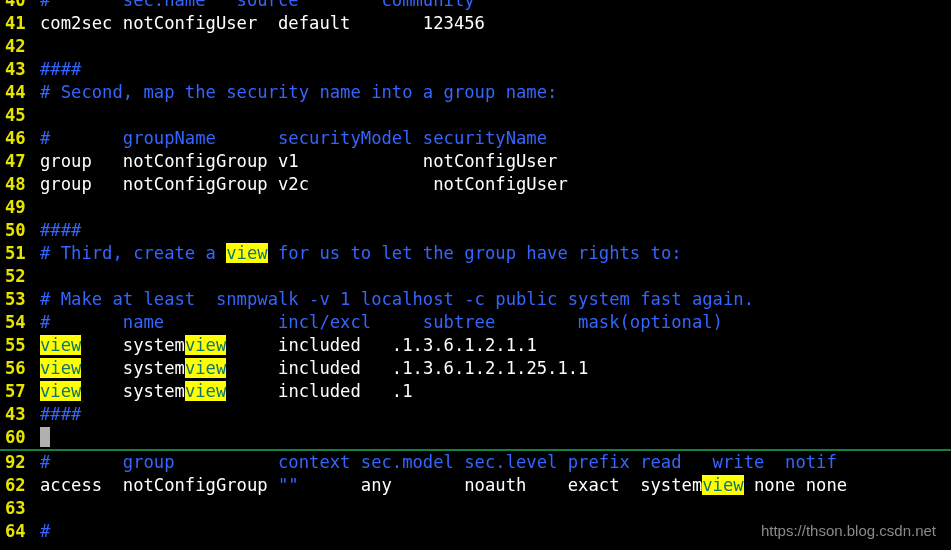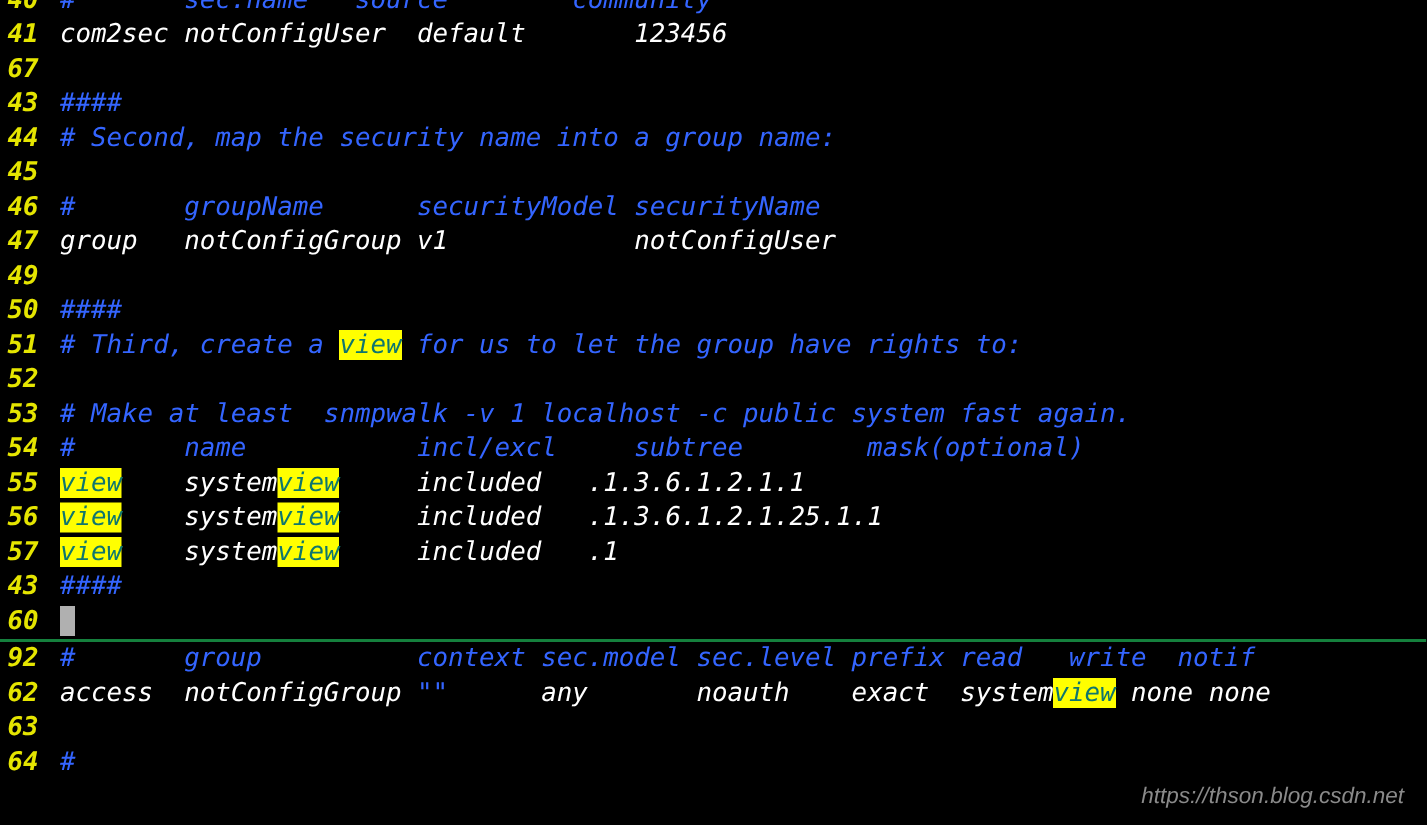--- a/index.html
+++ b/index.html
@@ -9,21 +9,20 @@
   }
   #screen {
     position: relative;
     width: 951px;
     height: 546px;
     background: #000000;
     overflow: hidden;
     font-family: "DejaVu Sans Mono", "Liberation Mono", monospace;
     font-size: 17.2px;
     line-height: 23px;
-    font-style: italic;
   }
   #code {
     position: absolute;
     left: 0;
     top: -11px;   
     width: 951px;
   }
   .row {
     position: relative;
     height: 23px;
@@ -64,26 +63,27 @@
     white-space: pre;
   }
 </style>
 </head>
 <body>
 
 <div id="screen">
   <div id="code">
       <div class="row"><span class="gutter">40</span><span class="src"><span class="cmt">#       sec.name   source        community</span></span></div>
       <div class="row"><span class="gutter">41</span><span class="src"><span class="plain">com2sec notConfigUser  default       123456</span></span></div>
-      <div class="row"><span class="gutter">67</span><span class="src"></span></div>
+      <div class="row"><span class="gutter">42</span><span class="src"></span></div>
       <div class="row"><span class="gutter">43</span><span class="src"><span class="cmt">####</span></span></div>
       <div class="row"><span class="gutter">44</span><span class="src"><span class="cmt"># Second, map the security name into a group name:</span></span></div>
       <div class="row"><span class="gutter">45</span><span class="src"></span></div>
       <div class="row"><span class="gutter">46</span><span class="src"><span class="cmt">#       groupName      securityModel securityName</span></span></div>
       <div class="row"><span class="gutter">47</span><span class="src"><span class="plain">group   notConfigGroup v1            notConfigUser</span></span></div>
+      <div class="row"><span class="gutter">48</span><span class="src"><span class="plain">group   notConfigGroup v2c            notConfigUser</span></span></div>
       <div class="row"><span class="gutter">49</span><span class="src"></span></div>
       <div class="row"><span class="gutter">50</span><span class="src"><span class="cmt">####</span></span></div>
       <div class="row"><span class="gutter">51</span><span class="src"><span class="cmt"># Third, create a </span><span class="hl">view</span><span class="cmt"> for us to let the group have rights to:</span></span></div>
       <div class="row"><span class="gutter">52</span><span class="src"></span></div>
       <div class="row"><span class="gutter">53</span><span class="src"><span class="cmt"># Make at least  snmpwalk -v 1 localhost -c public system fast again.</span></span></div>
       <div class="row"><span class="gutter">54</span><span class="src"><span class="cmt">#       name           incl/excl     subtree        mask(optional)</span></span></div>
       <div class="row"><span class="gutter">55</span><span class="src"><span class="hl">view</span><span class="plain">    system</span><span class="hl">view</span><span class="plain">     included   .1.3.6.1.2.1.1</span></span></div>
       <div class="row"><span class="gutter">56</span><span class="src"><span class="hl">view</span><span class="plain">    system</span><span class="hl">view</span><span class="plain">     included   .1.3.6.1.2.1.25.1.1</span></span></div>
       <div class="row"><span class="gutter">57</span><span class="src"><span class="hl">view</span><span class="plain">    system</span><span class="hl">view</span><span class="plain">     included   .1</span></span></div>
       <div class="row"><span class="gutter">43</span><span class="src"><span class="cmt">####</span></span></div>

